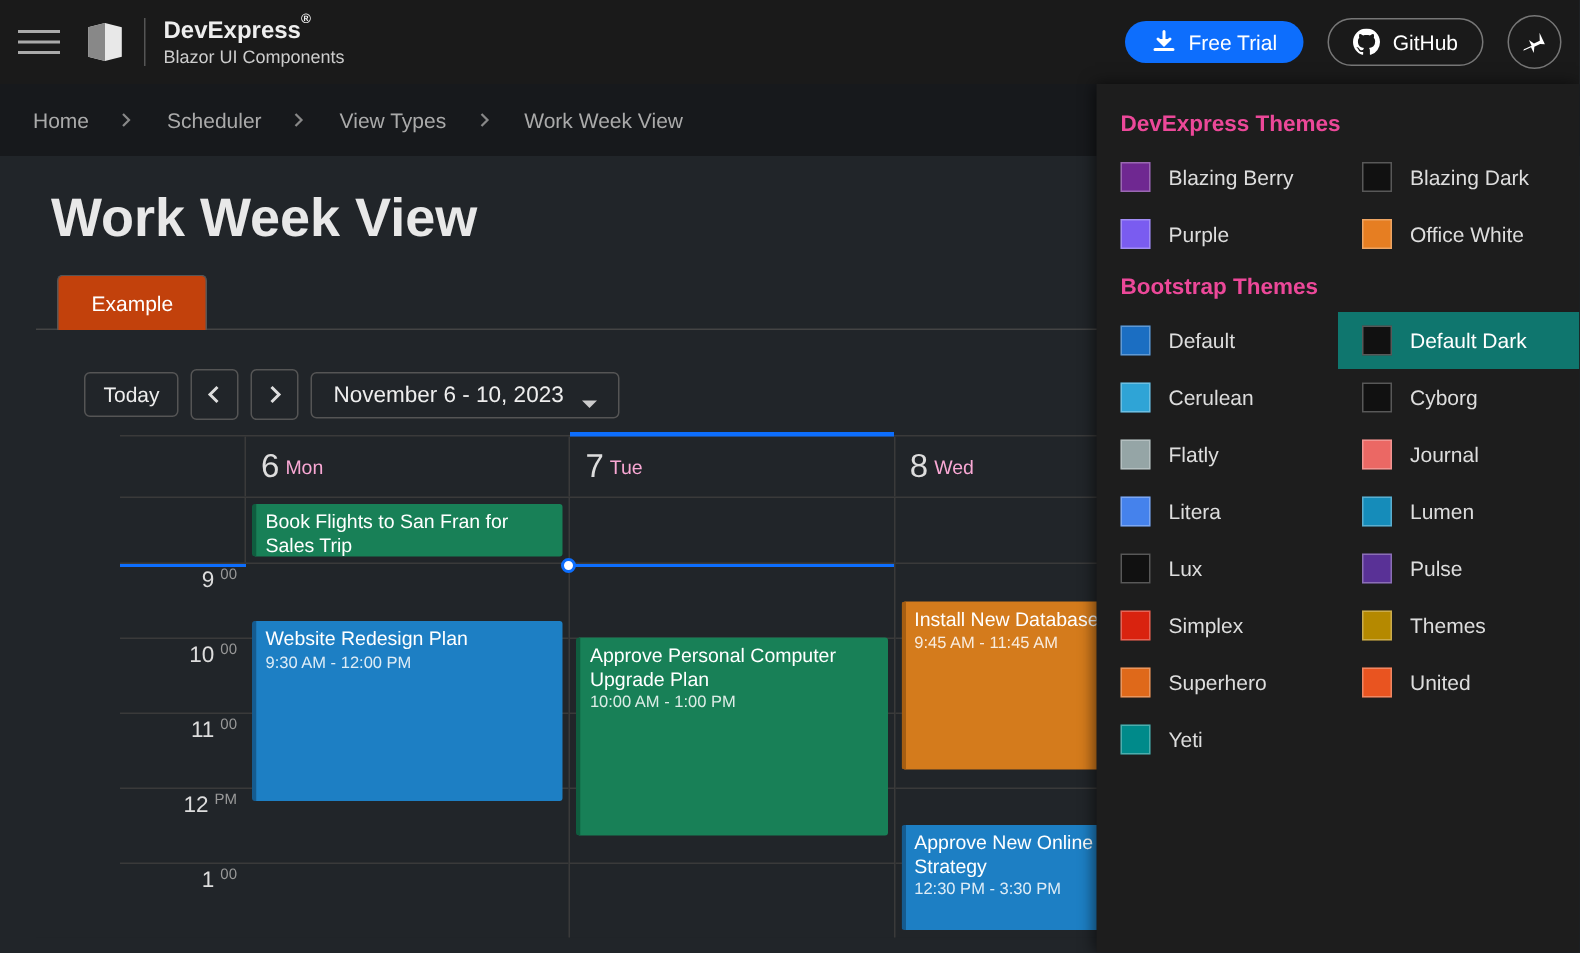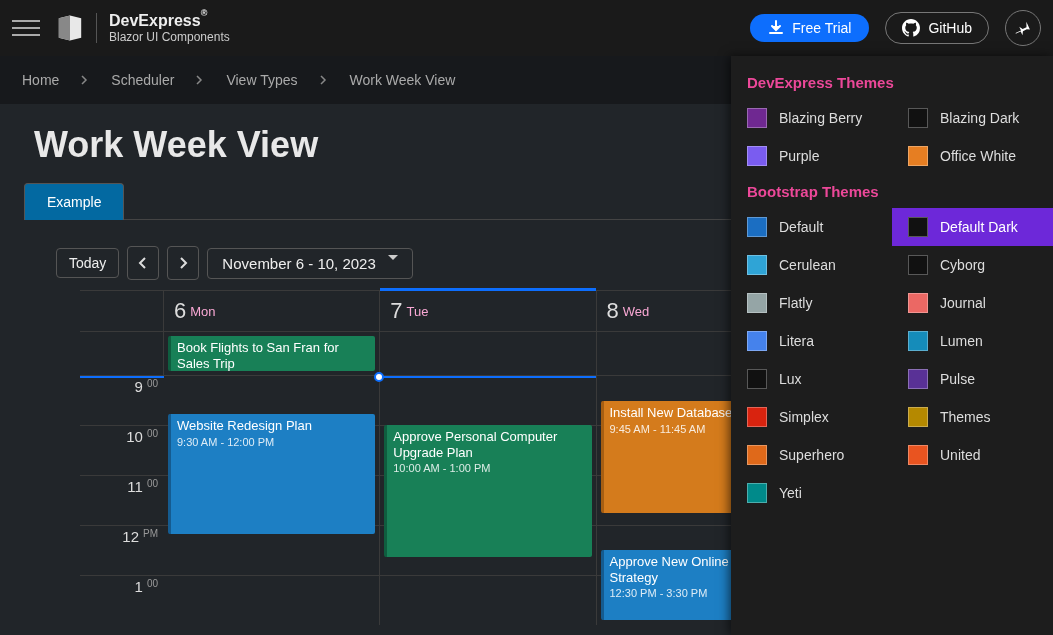--- a/index.html
+++ b/index.html
@@ -57,39 +57,40 @@
   .tab {
     padding: 10px 22px;
     font-size: 14px;
     cursor: pointer;
     border: 1px solid transparent;
     border-bottom: none;
     border-top-left-radius: 4px; border-top-right-radius: 4px;
     position: relative;
   }
   .tab.active {
-    background: #0369a1;
+    background: #c2410c;
     border-color: #555 #555 #212529;
     color: #fff;
     top: 1px;
+    margin-left: 14px;
   }
   .tab.inactive { color: #3b96ff; }
   
   .scheduler {
     margin: 16px 24px 0;
     background: #212529;
   }
   .toolbar { display: flex; align-items: center; gap: 8px; padding: 10px 32px; }
   .btn-today, .btn-arrow, .btn-date {
     background: transparent; border: 1px solid #555; color: #eee;
     border-radius: 4px; cursor: pointer;
   }
   .btn-today { padding: 6px 12px; font-size: 14px; }
   .btn-arrow { width: 32px; height: 34px; display:flex;align-items:center;justify-content:center; }
-  .btn-date { padding: 6px 14px; display: flex; align-items: flex-start; gap: 12px; font-size: 15px; }
+  .btn-date { padding: 6px 14px; display: flex; align-items: flex-end; gap: 12px; font-size: 15px; }
   .btn-date .caret { border-left:5px solid transparent;border-right:5px solid transparent;border-top:5px solid #ccc; }
   
   .cal {
     margin-left: 56px;
     border-top: 1px solid #3a3a3a;
     position: relative;
   }
   .day-header-row { display: flex; height: 40px; }
   .time-gutter-header { width: 84px; border-right: 1px solid #3a3a3a; }
   .day-col-header {
@@ -138,21 +139,21 @@
     padding: 10px 0 20px;
     bottom:0;
     overflow:hidden;
   }
   .theme-section-title { font-size: 15px; font-weight:600; padding: 8px 16px; color:#ec4899; }
   .theme-grid { display: grid; grid-template-columns: 1fr 1fr; }
   .theme-item {
     display: flex; align-items: center; gap: 12px;
     padding: 9px 16px; cursor: pointer; font-size:14px; color:#ddd;
   }
-  .theme-item.selected { background:#6d28d9; color:#fff; }
+  .theme-item.selected { background:#0f766e; color:#fff; }
   .swatch { width:20px; height:20px; border:1px solid rgba(255,255,255,.3); }
 </style>
 </head>
 <body>
 
 <div class="header">
   <div class="hamburger">
     <span></span>
       <span></span>
       <span></span>

